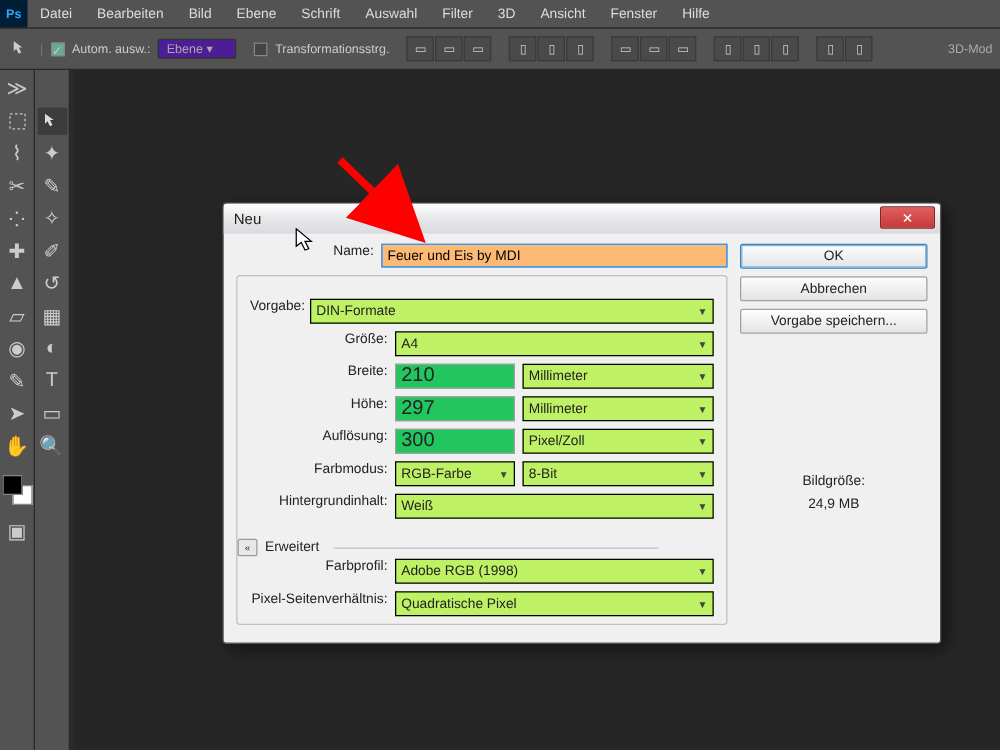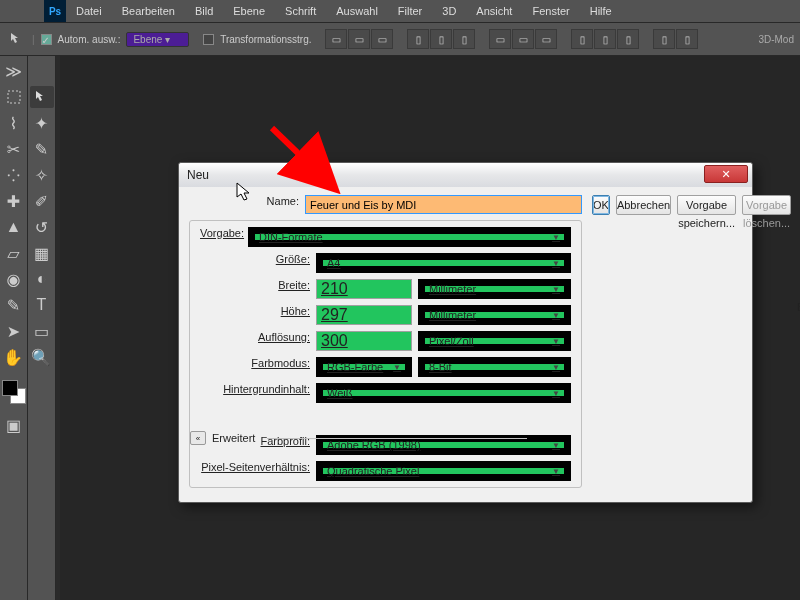--- a/index.html
+++ b/index.html
@@ -1,20 +1,20 @@
 <!DOCTYPE html>
 <html><head>
 <meta charset="utf-8">
 <style>
 * { margin: 0; padding: 0; box-sizing: border-box; font-family: "Segoe UI", Tahoma, sans-serif; }
 body { background: #2a2a2a; width: 800px; height: 600px; overflow: hidden; position: relative; }
 
 
 .ps-header { background: #535353; height: 22px; display: flex; align-items: center; color: #ddd; font-size: 11px; }
-.ps-logo { width: 22px; height: 22px; background: #001e36; color: #31a8ff; display: flex; align-items: center; justify-content: center; font-weight: bold; font-size: 10px; margin-left: 44px; }
+.ps-logo { width: 22px; height: 22px; background: #001e36; color: #31a8ff; display: flex; align-items: center; justify-content: center; font-weight: bold; font-size: 10px; }
 .menu-item { padding: 0 10px; cursor: default; }
 
 
 .options-bar { background: #535353; height: 34px; border-top: 1px solid #282828; border-bottom: 1px solid #282828; display: flex; align-items: center; color: #ccc; font-size: 10px; padding-left: 8px; gap: 6px; }
 .opt-icon { width: 18px; height: 18px; display: flex; align-items: center; justify-content: center; }
 .opt-check { width: 11px; height: 11px; border: 1px solid #888; background: #444; display: inline-block; vertical-align: middle; margin-right: 3px; }
 .opt-select { background: #4c1d95; border: 1px solid #333; color: #aaa; font-size: 10px; padding: 1px 18px 1px 6px; border-radius: 2px; }
 .opt-group { display: flex; gap: 1px; margin-left: 8px; }
 .opt-btn { width: 22px; height: 20px; background: #4a4a4a; border: 1px solid #3a3a3a; display: flex; align-items: center; justify-content: center; }
 
@@ -29,30 +29,30 @@
 
 
 .canvas { position: absolute; left: 60px; right: 0; top: 56px; bottom: 0; background: #262626; }
 
 
 .dialog { position: absolute; left: 178px; top: 162px; width: 575px; background: #f0f0f0; border: 1px solid #5a5a5a; box-shadow: 4px 4px 12px rgba(0,0,0,.5); border-radius: 3px; }
 .dlg-title { height: 24px; background: linear-gradient(#ffffff,#e6e7e9,#d9dbe0); border-radius: 3px 3px 0 0; display: flex; align-items: center; padding-left: 8px; font-size: 12px; color: #222; position: relative; }
 .dlg-close { position: absolute; right: 4px; top: 2px; width: 44px; height: 18px; background: linear-gradient(#e06060,#c83838); border: 1px solid #8a2020; border-radius: 2px; color: #fff; display: flex; align-items: center; justify-content: center; font-size: 11px; }
 .dlg-body { padding: 8px 10px 14px; display: flex; gap: 10px; font-size: 11px; color: #222; }
 .dlg-left { flex: 1; }
-.dlg-right { width: 150px; display: flex; gap: 6px; }
+.dlg-right { width: 150px; display: flex; flex-direction: column; gap: 6px; }
 
 .row { display: flex; align-items: flex-start; margin-bottom: 6px; }
 .row-lbl { text-align: right; padding-right: 6px; white-space: nowrap; }
 .txt-input { flex: 1; height: 19px; border: 1px solid #7a9fcb; background: #fdba74; padding: 0 4px; font-size: 11px; outline: 1px solid #3399ff; outline-offset: -1px; }
-.combo { height: 20px; border: 7px solid #000000; background: #22c55e; padding: 0 4px; font-size: 11px; display: flex; align-items: center; justify-content: space-between; }
+.combo { height: 20px; border: 1px solid #000000; background: #bef264; padding: 0 4px; font-size: 11px; display: flex; align-items: center; justify-content: space-between; }
 .combo .arr { font-size: 8px; color: #444; }
 .num-input { height: 20px; border: 1px solid #a0a0a0; background: #22c55e; padding: 0 4px; font-size: 16px; display: flex; align-items: center; }
 
-.main-group { border: 1px solid #c0c0c0; border-radius: 3px; padding: 8px 10px 6px; position: relative; text-decoration: underline; }
+.main-group { border: 1px solid #c0c0c0; border-radius: 3px; padding: 20px 10px 6px; position: relative; }
 .sub-rows .row-lbl { width: 116px; }
 .top-row .row-lbl { width: 116px; }
 
 .adv-toggle { position: absolute; left: 0px; top: 210px; font-size: 11px; display: flex; align-items: center; gap: 6px; }
 .adv-btn { width: 16px; height: 14px; border: 1px solid #999; background: #e8e8e8; border-radius: 2px; display: flex; align-items: center; justify-content: center; font-size: 8px; }
 
 .adv-wrap { margin-top: 32px; }
 
 .win-btn { height: 20px; border: 1px solid #a0a0a0; background: linear-gradient(#fdfdfd,#e4e4e4); border-radius: 2px; font-size: 11px; text-align: center; line-height: 18px; }
 .win-btn.primary { border: 1px solid #3c7fb1; outline: 1px solid #7fb7e2; outline-offset: -2px; }
@@ -280,21 +280,20 @@
               </div>
           </div>
         </div>
       </div>
     </div>
 
     <div class="dlg-right">
       <div class="win-btn primary">OK</div>
       <div class="win-btn">Abbrechen</div>
       <div class="win-btn">Vorgabe speichern...</div>
-      <div class="win-btn disabled">Vorgabe löschen...</div>
       <div class="size-info">
         <div>Bildgröße:</div>
         <div>24,9 MB</div>
       </div>
     </div>
   </div>
 </div>
 
 <svg class="arrow" width="90" height="80">
   <defs>

